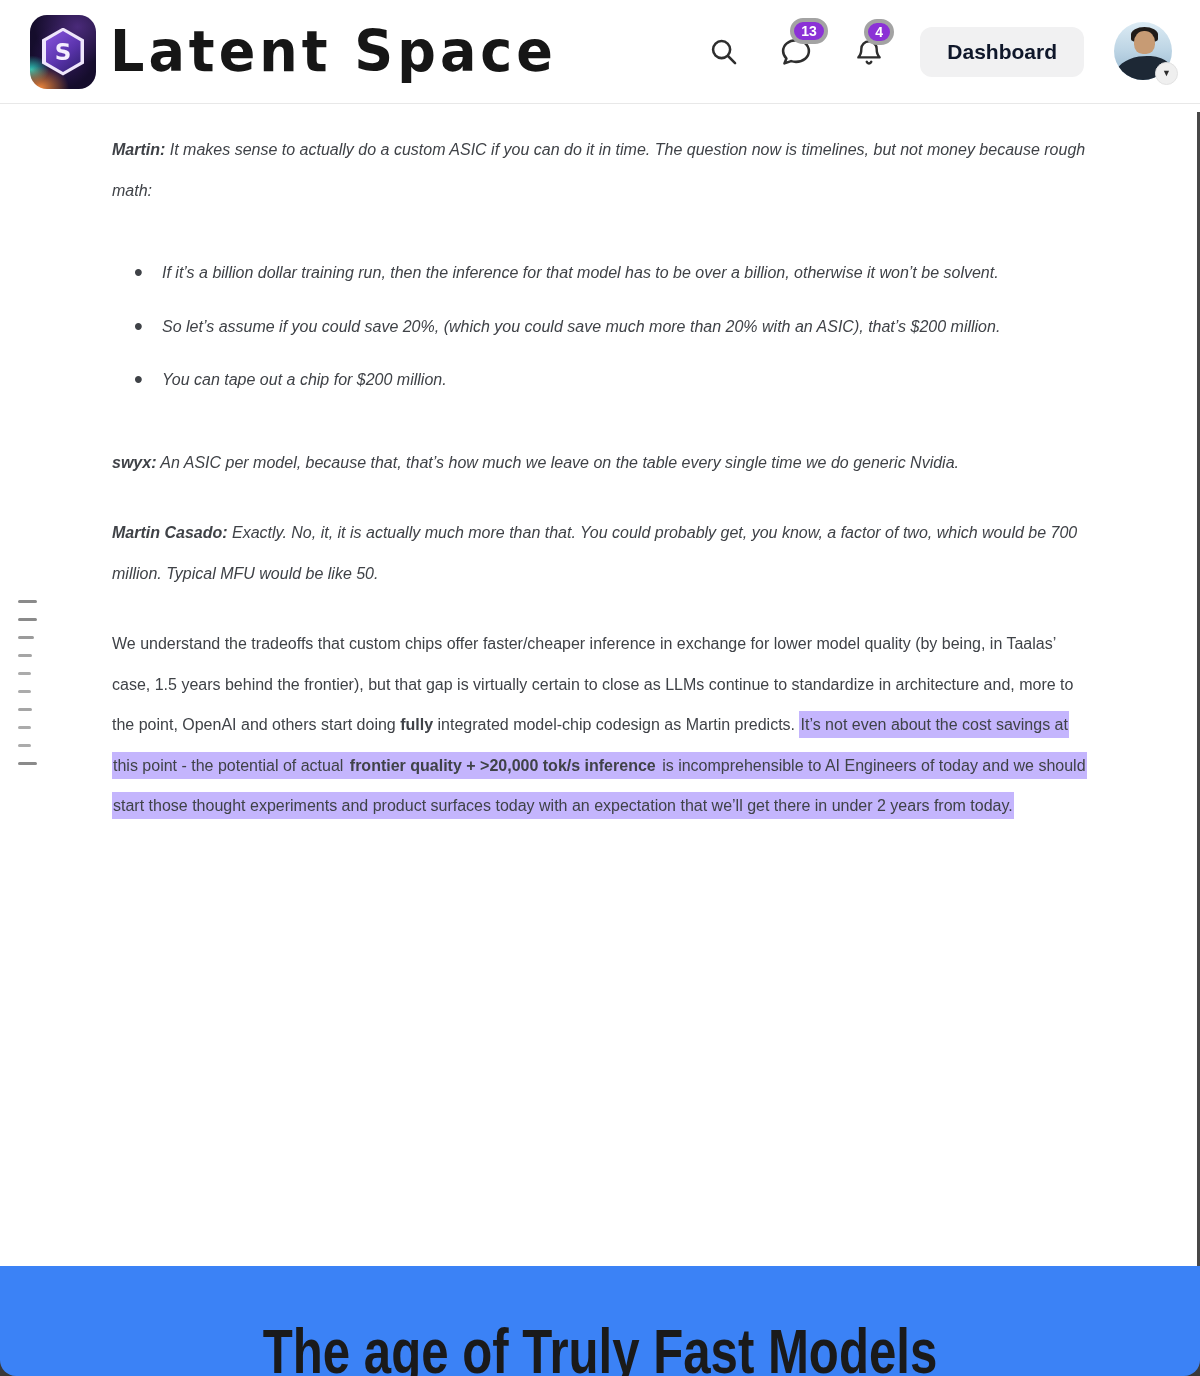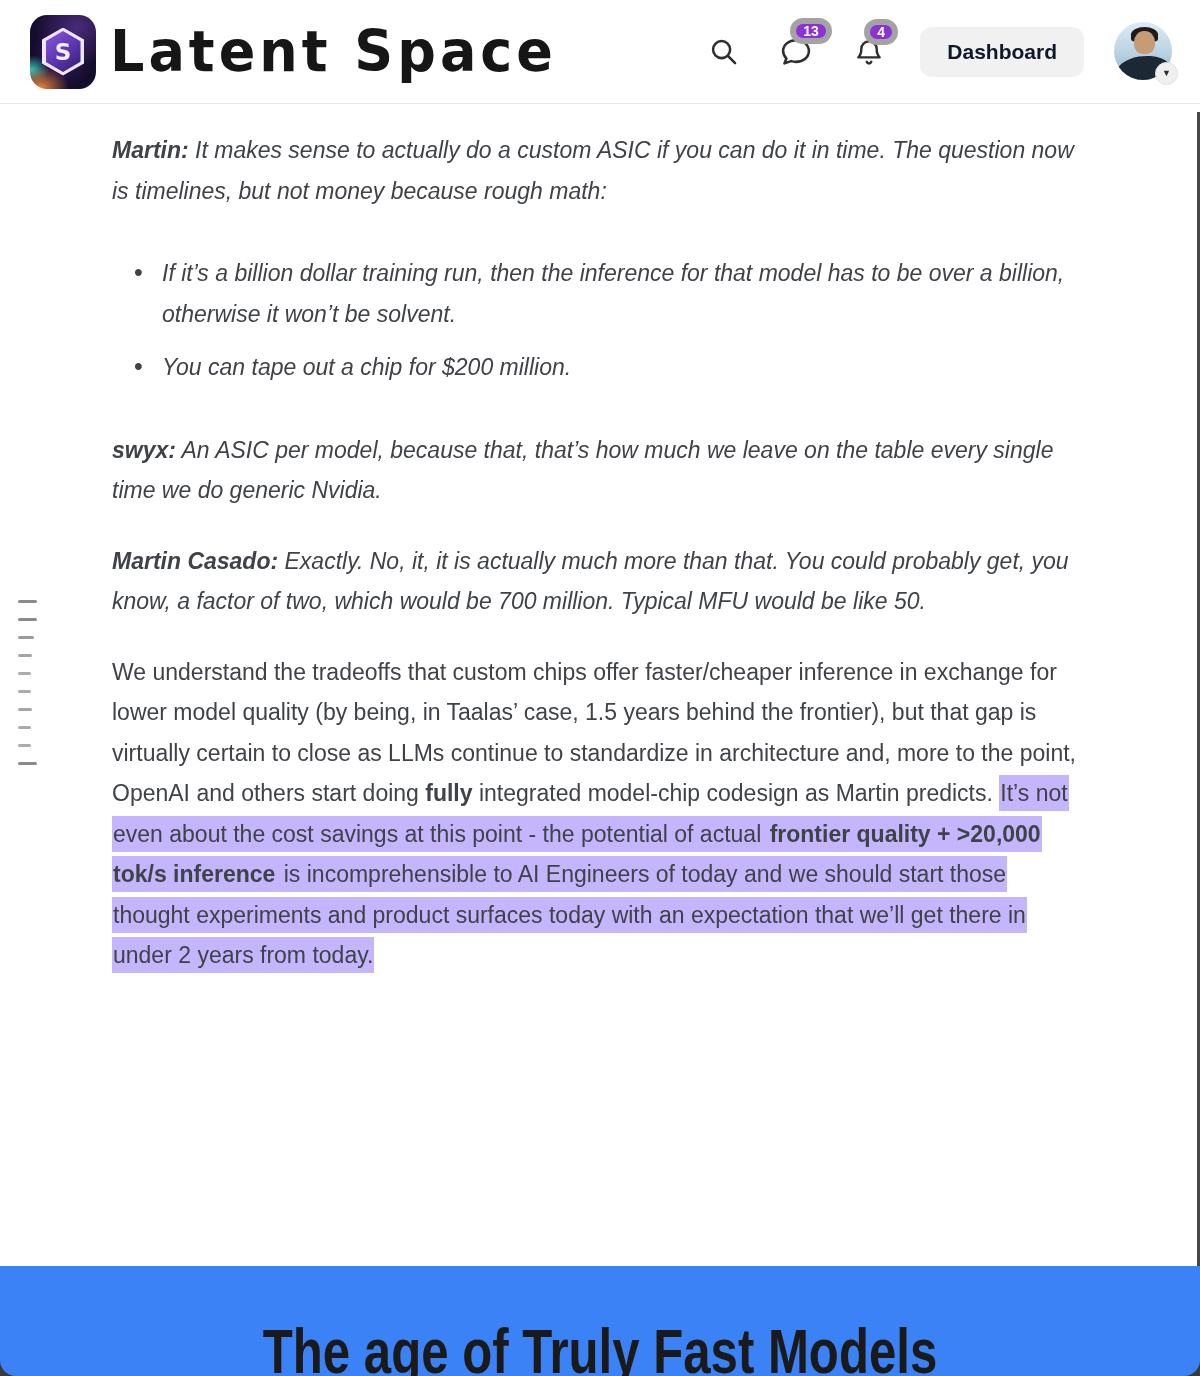--- a/index.html
+++ b/index.html
@@ -43,21 +43,21 @@
     font-weight:800; font-size:54px; letter-spacing:4px; color:#161616;
     white-space:nowrap; cursor:pointer; transform:scaleY(1.04); transform-origin:left center;
   }
   .header-right { margin-left:auto; display:flex; align-items:center; gap:30px; }
   .icon-btn { position:relative; background:none; border:none; padding:4px; cursor:pointer; line-height:0; }
   .icon-btn svg { display:block; }
   .badge {
     position:absolute; top:-12px; left:16px; min-width:26px; height:26px;
     background:#8b31d6; color:#fff; border-radius:999px;
     font-size:14px; font-weight:bold; display:flex; align-items:center; justify-content:center;
-    padding:0 7px; border:6px solid #a3a3a3;
+    padding:0 7px; border:4px solid #a3a3a3;
   }
   .dash-btn {
     background:#f1f1f2; border:none; border-radius:12px; cursor:pointer;
     padding:13px 27px; font-family:"Liberation Sans",sans-serif;
     font-size:21px; font-weight:bold; color:#0f172a;
   }
   .avatar-wrap { position:relative; width:60px; height:60px; cursor:pointer; }
   .avatar {
     width:58px; height:58px; border-radius:50%; overflow:hidden; position:relative;
     background:linear-gradient(180deg,#dcebf4 0%,#bcd4e4 50%,#93b4cd 100%);
@@ -74,21 +74,21 @@
   
   .ticks { position:absolute; left:18px; top:600px; display:flex; flex-direction:column; gap:15px; z-index:2; }
   .tick { height:3px; border-radius:2px; background:#949494; }
   .tick:nth-child(1),.tick:nth-child(2),.tick:nth-child(10){ width:19px; background:#8a8a8a;}
   .tick:nth-child(3){ width:16px; background:#9b9b9b;}
   .tick:nth-child(4),.tick:nth-child(7){ width:14px; background:#a5a5a5;}
   .tick:nth-child(5),.tick:nth-child(6),.tick:nth-child(8),.tick:nth-child(9){ width:13px; background:#ababab;}
   .right-edge { position:absolute; right:0; top:112px; bottom:0; width:3px; background:#474747; z-index:1; }
 
   
-  .article { padding:26px 112px 0 112px; font-size:23px; line-height:40.5px; }
+  .article { padding:26px 112px 0 112px; font-size:16px; line-height:40.5px; }
   .article p { margin:30px 0; }
   .article p:first-child { margin-top:0; }
   .i { font-style:italic; }
   .b { font-weight:bold; }
   .hl {
     background:#c4b5fd; padding:5px 1px;
     -webkit-box-decoration-break:clone; box-decoration-break:clone;
   }
   ul.bullets { list-style:none; margin:42px 0; padding:0 0 0 50px; }
   ul.bullets li { position:relative; margin-bottom:13px; }
@@ -177,20 +177,21 @@
   <div class="tick"></div>
   <div class="tick"></div>
 </div>
 
 <div class="right-edge"></div>
 
 <main class="article">
     <p class="i"><span class="b">Martin:</span><span> It makes sense to actually do a custom ASIC if you can do it in time. The question now is timelines, but not money because rough math:</span></p>
     <ul class="bullets i">
       <li><span>If it’s a billion dollar training run, then the inference for that model has to be over a billion, otherwise it won’t be solvent.</span></li>
+      <li><span>So let’s assume if you could save 20%, (which you could save much more than 20% with an ASIC), that’s $200 million.</span></li>
       <li><span>You can tape out a chip for $200 million.</span></li>
     </ul>
     <p class="i"><span class="b">swyx:</span><span> An ASIC per model, because that, that’s how much we leave on the table every single time we do generic Nvidia.</span></p>
     <p class="i"><span class="b">Martin Casado:</span><span> Exactly. No, it, it is actually much more than that. You could probably get, you know, a factor of two, which would be 700 million. Typical MFU would be like 50.</span></p>
     <p><span>We understand the tradeoffs that custom chips offer faster/cheaper inference in exchange for lower model quality (by being, in Taalas’ case, 1.5 years behind the frontier), but that gap is virtually certain to close as LLMs continue to standardize in architecture and, more to the point, OpenAI and others start doing </span><span class="b">fully</span><span> integrated model-chip codesign as Martin predicts. </span><span class="hl">It’s not even about the cost savings at this point - the potential of actual </span><span class="b hl">frontier quality + &gt;20,000 tok/s inference</span><span class="hl"> is incomprehensible to AI Engineers of today and we should start those thought experiments and product surfaces today with an expectation that we’ll get there in under 2 years from today.</span></p>
   </main>
 
 <div class="footer-img">
   <div class="img-bg"></div>
   <div class="img-card">

